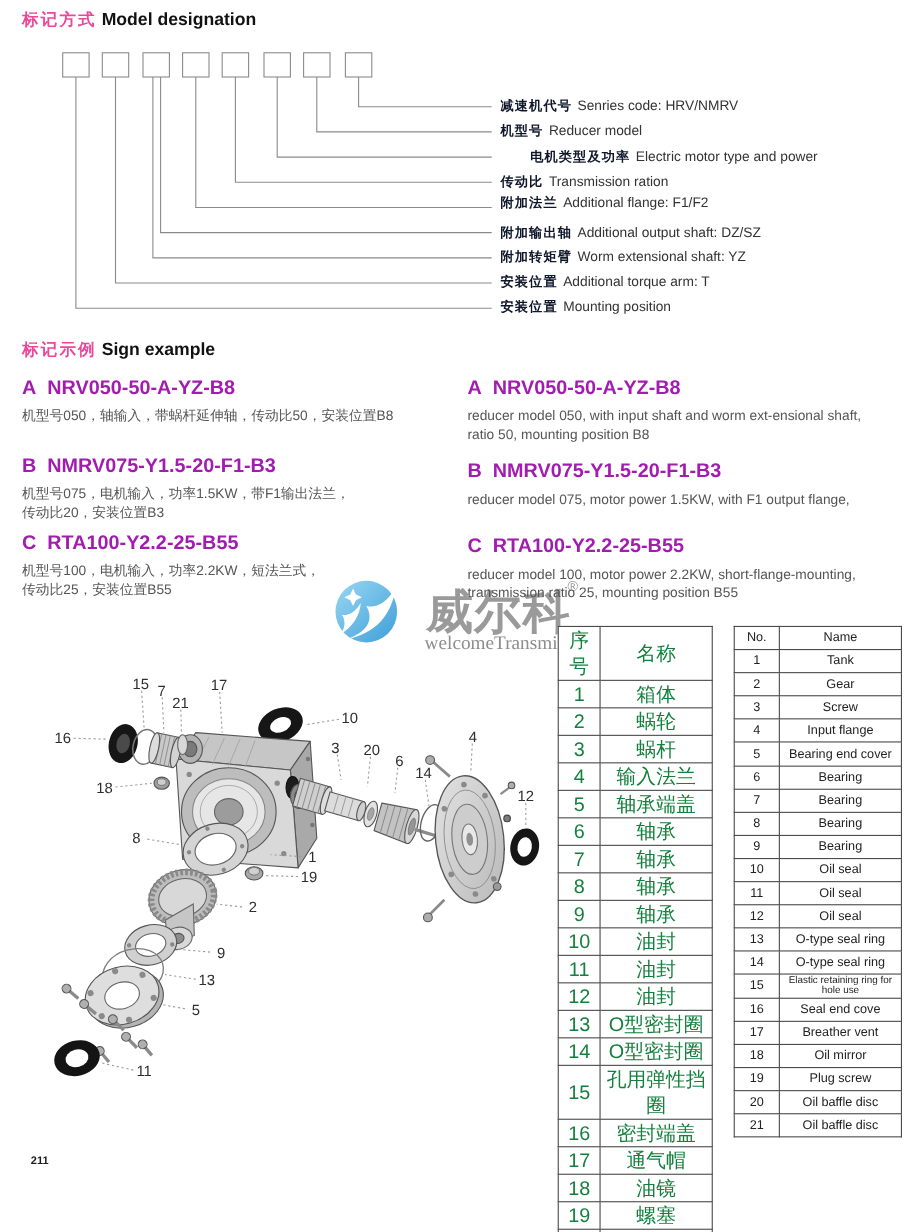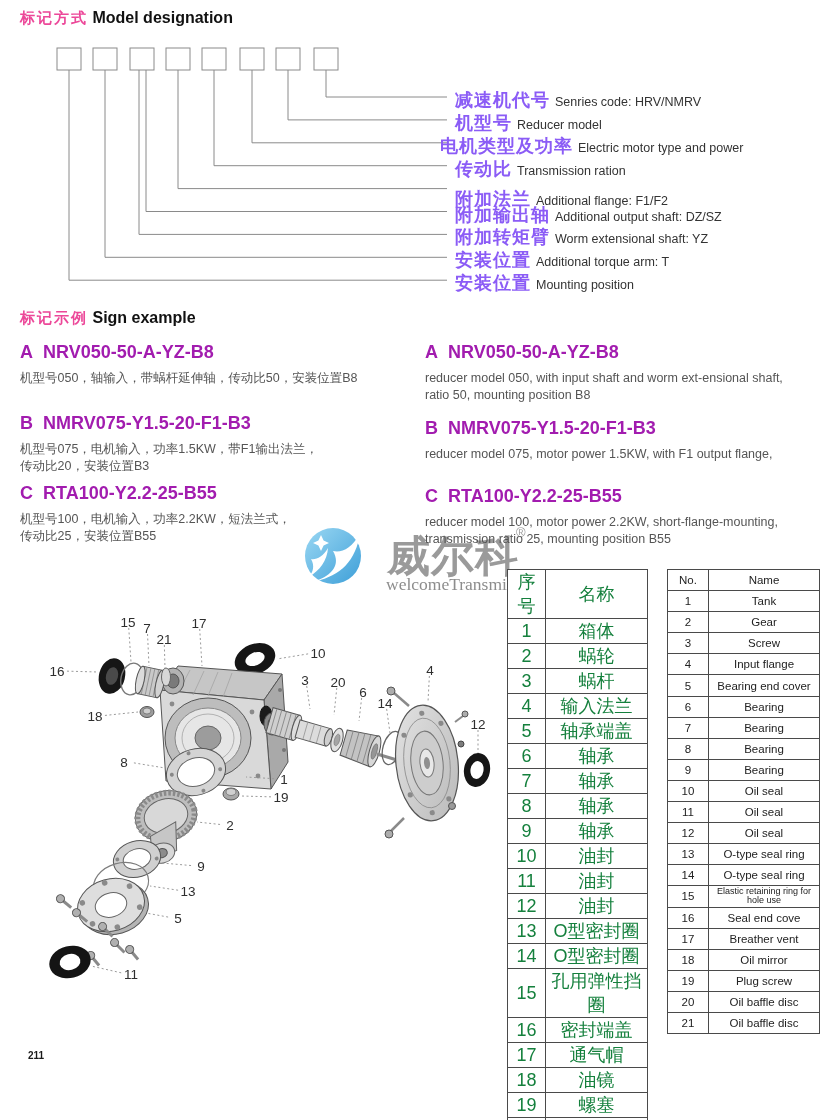--- a/index.html
+++ b/index.html
@@ -3,21 +3,21 @@
 <meta charset="utf-8">
 <style>
   html,body{margin:0;padding:0;background:#888;}
   .page{position:relative;width:840px;height:1120px;background:#ffffff;margin:0 auto;
         font-family:"Liberation Sans","DejaVu Sans",sans-serif;color:#333;overflow:hidden;}
   .hdr{position:absolute;left:20px;white-space:nowrap;}
   .hdr .zh{font-weight:bold;font-size:15px;color:#ec4899;letter-spacing:2px;}
   .hdr .en{font-weight:bold;font-size:16px;color:#111;}
   #desig-svg{position:absolute;left:0;top:0;pointer-events:none;}
   .dlabel{position:absolute;white-space:nowrap;font-size:12.5px;color:#333;}
-  .dlabel b{font-size:18px;color:#8b5cf6;margin-right:5px;letter-spacing:1px;}
+  .dlabel b{font-size:12px;color:#0f172a;margin-right:5px;letter-spacing:1px;}
   .ex-col{position:absolute;width:400px;}
   .ex-block{position:absolute;left:0;width:100%;}
   .ex-code{font-weight:bold;font-size:18px;color:#a21caf;margin-bottom:7px;}
   .ex-code .ltr{margin-right:10px;}
   .ex-line{font-size:12.5px;color:#555;line-height:16.5px;}
   #logo-svg{position:absolute;left:0;top:0;z-index:0;}
   .ex-col{z-index:2;}
   #diagram-svg{position:absolute;left:0;top:0;z-index:1;}
   table.parts{position:absolute;border-collapse:collapse;table-layout:fixed;background:#fff;z-index:3;}
   table.parts th,table.parts td{border:1px solid #4a4a4a;text-align:center;vertical-align:middle;
@@ -57,23 +57,23 @@
       <polyline points="214,70 214,165.7 447,165.7" fill="none" stroke="#8a8a8a"></polyline>
       <polyline points="178,70 178,188.6 447,188.6" fill="none" stroke="#8a8a8a"></polyline>
       <polyline points="146,70 146,211.5 447,211.5" fill="none" stroke="#8a8a8a"></polyline>
       <polyline points="139,70 139,234.39999999999998 447,234.39999999999998" fill="none" stroke="#8a8a8a"></polyline>
       <polyline points="105,70 105,257.29999999999995 447,257.29999999999995" fill="none" stroke="#8a8a8a"></polyline>
       <polyline points="69,70 69,280.2 447,280.2" fill="none" stroke="#8a8a8a"></polyline>
     </svg>
   <div id="desig-labels">
       <div class="dlabel" style="left: 455px; top: 88px;"><b>减速机代号</b><span>Senries code: HRV/NMRV</span></div>
       <div class="dlabel" style="left: 455px; top: 110.9px;"><b>机型号</b><span>Reducer model</span></div>
-      <div class="dlabel" style="left: 440px; top: 133.8px;"><b>电机类型及功率</b><span>Electric motor type and power</span></div>
+      <div class="dlabel" style="left: 482px; top: 133.8px;"><b>电机类型及功率</b><span>Electric motor type and power</span></div>
       <div class="dlabel" style="left: 455px; top: 156.7px;"><b>传动比</b><span>Transmission ration</span></div>
-      <div class="dlabel" style="left: 455px; top: 187px;"><b>附加法兰</b><span>Additional flange: F1/F2</span></div>
+      <div class="dlabel" style="left: 455px; top: 176px;"><b>附加法兰</b><span>Additional flange: F1/F2</span></div>
       <div class="dlabel" style="left: 455px; top: 202.5px;"><b>附加输出轴</b><span>Additional output shaft: DZ/SZ</span></div>
       <div class="dlabel" style="left: 455px; top: 225.4px;"><b>附加转矩臂</b><span>Worm extensional shaft: YZ</span></div>
       <div class="dlabel" style="left: 455px; top: 248.3px;"><b>安装位置</b><span>Additional torque arm: T</span></div>
       <div class="dlabel" style="left: 455px; top: 271.2px;"><b>安装位置</b><span>Mounting position</span></div>
     </div>
 
   <div class="hdr" style="top:309px;">
     <span class="zh">标记示例</span>
     <span class="en">Sign example</span>
   </div>

